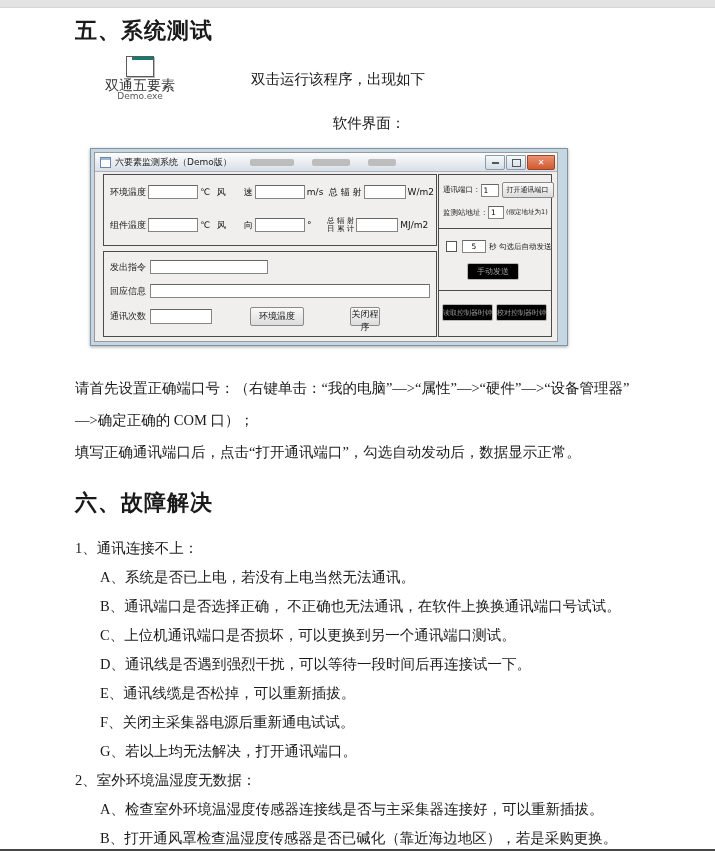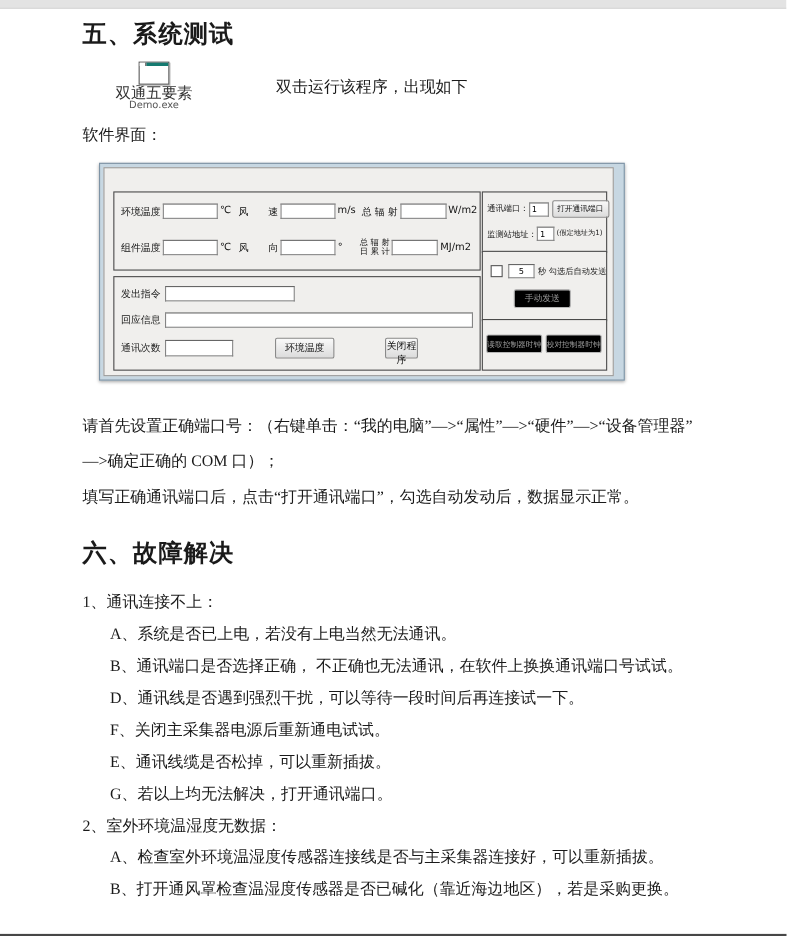--- a/index.html
+++ b/index.html
@@ -12,21 +12,21 @@
   .install-row{display:flex;align-items:center;margin-top:4px;height:58px;}
   .install-row .txt{font-size:14.5px;}
   .demo-icon{margin-left:26px;width:78px;display:flex;flex-direction:column;align-items:center;cursor:pointer;}
   .demo-glyph{width:26px;height:19px;border:1px solid #5a5a5a;background:#fff;position:relative;
     box-shadow:1px 1px 0 #bbb;}
   .demo-glyph::before{content:"";position:absolute;top:0;left:5px;right:0;height:3px;background:#157a70;}
   .demo-glyph::after{content:"";position:absolute;top:0;left:0;width:5px;height:3px;background:#fff;border-right:1px solid #5a5a5a;}
   .demo-label{font-family:"DejaVu Sans",sans-serif;font-size:14px;color:#333;margin-top:3px;line-height:11px;text-align:right;}
   .demo-label2{font-family:"DejaVu Sans",sans-serif;font-size:9px;color:#555;line-height:11px;}
   .after-txt{margin-left:72px;}
-  p.body-line{font-size:14.5px;margin:4px 0 0 0;line-height:22px;}
+  p.body-line{font-size:14.5px;margin:4px 0 0 0;line-height:22px;text-align:center;}
 
   
   .app-frame{margin:14px 0 0 15px;width:470px;background:#c7d7e2;border:1px solid #7e93a5;
     padding:3px;box-sizing:content-box;box-shadow:0 1px 3px rgba(0,0,0,.35);
     font-family:"DejaVu Sans","Liberation Sans",sans-serif;}
   .app-win{width:462px;height:188px;background:#f0efed;border:1px solid #9a9a9a;position:relative;}
   .titlebar{height:18px;background:linear-gradient(#fcfdfe,#d8dfe6);border-bottom:1px solid #aab4bd;
     display:flex;align-items:center;padding:0 3px;position:relative;}
   .t-icon{width:9px;height:9px;border:1px solid #6d87a8;background:#fff;margin:0 4px 0 2px;position:relative;}
   .t-icon::before{content:"";position:absolute;top:0;left:0;right:0;height:2px;background:#9db8d2;}
@@ -84,20 +84,36 @@
       <div class="demo-label2">Demo.exe</div>
     </div>
     <span class="txt after-txt">双击运行该程序，出现如下</span>
   </div>
 
   <p class="body-line">软件界面：</p>
 
   <div class="app-frame">
     <div class="app-win">
 
+      <div class="titlebar">
+        <span class="t-icon"></span>
+        <span class="t-title">六要素监测系统（Demo版）</span>
+        <span class="smudge" style="width:44px;"></span>
+        <span class="smudge" style="width:38px;"></span>
+        <span class="smudge" style="width:28px;"></span>
+        <span class="winbtns">
+          <span class="wb">
+              <span class="mini"></span>
+            </span>
+          <span class="wb">
+              <span class="maxi"></span>
+            </span>
+          <span class="wb close">✕</span>
+        </span>
+      </div>
 
       <div class="grp grp1">
         <div class="sensor-row sr1">
           <span class="lbl">环境温度</span>
           <input class="win-input" style="width: 50px; margin-left: 2px;">
           <span class="lbl" style="margin-left:2px;width:11px;">℃</span>
           <span class="lbl" style="margin-left:6px;">风　　速</span>
           <input class="win-input" style="width: 50px; margin-left: 2px;">
           <span class="lbl" style="margin-left:2px;width:16px;">m/s</span>
           <span class="lbl" style="margin-left:6px;">总 辐 射</span>
@@ -172,23 +188,24 @@
     <p>—&gt;确定正确的 COM 口）；</p>
     <p>填写正确通讯端口后，点击“打开通讯端口”，勾选自动发动后，数据显示正常。</p>
   </div>
 
   <h2 class="sec">六、故障解决</h2>
 
   <div class="faults">
     <div>1、通讯连接不上：</div>
     <div class="sub">A、系统是否已上电，若没有上电当然无法通讯。</div>
     <div class="sub">B、通讯端口是否选择正确，  不正确也无法通讯，在软件上换换通讯端口号试试。</div>
+    <div class="sub">C、上位机通讯端口是否损坏，可以更换到另一个通讯端口测试。</div>
     <div class="sub">D、通讯线是否遇到强烈干扰，可以等待一段时间后再连接试一下。</div>
+    <div class="sub">E、通讯线缆是否松掉，可以重新插拔。</div>
     <div class="sub">F、关闭主采集器电源后重新通电试试。</div>
-    <div class="sub">E、通讯线缆是否松掉，可以重新插拔。</div>
     <div class="sub">G、若以上均无法解决，打开通讯端口。</div>
     <div>2、室外环境温湿度无数据：</div>
     <div class="sub">A、检查室外环境温湿度传感器连接线是否与主采集器连接好，可以重新插拔。</div>
     <div class="sub">B、打开通风罩检查温湿度传感器是否已碱化（靠近海边地区），若是采购更换。</div>
 
   </div>
 
 </div>
 
 <div class="bottom-edge"></div>

